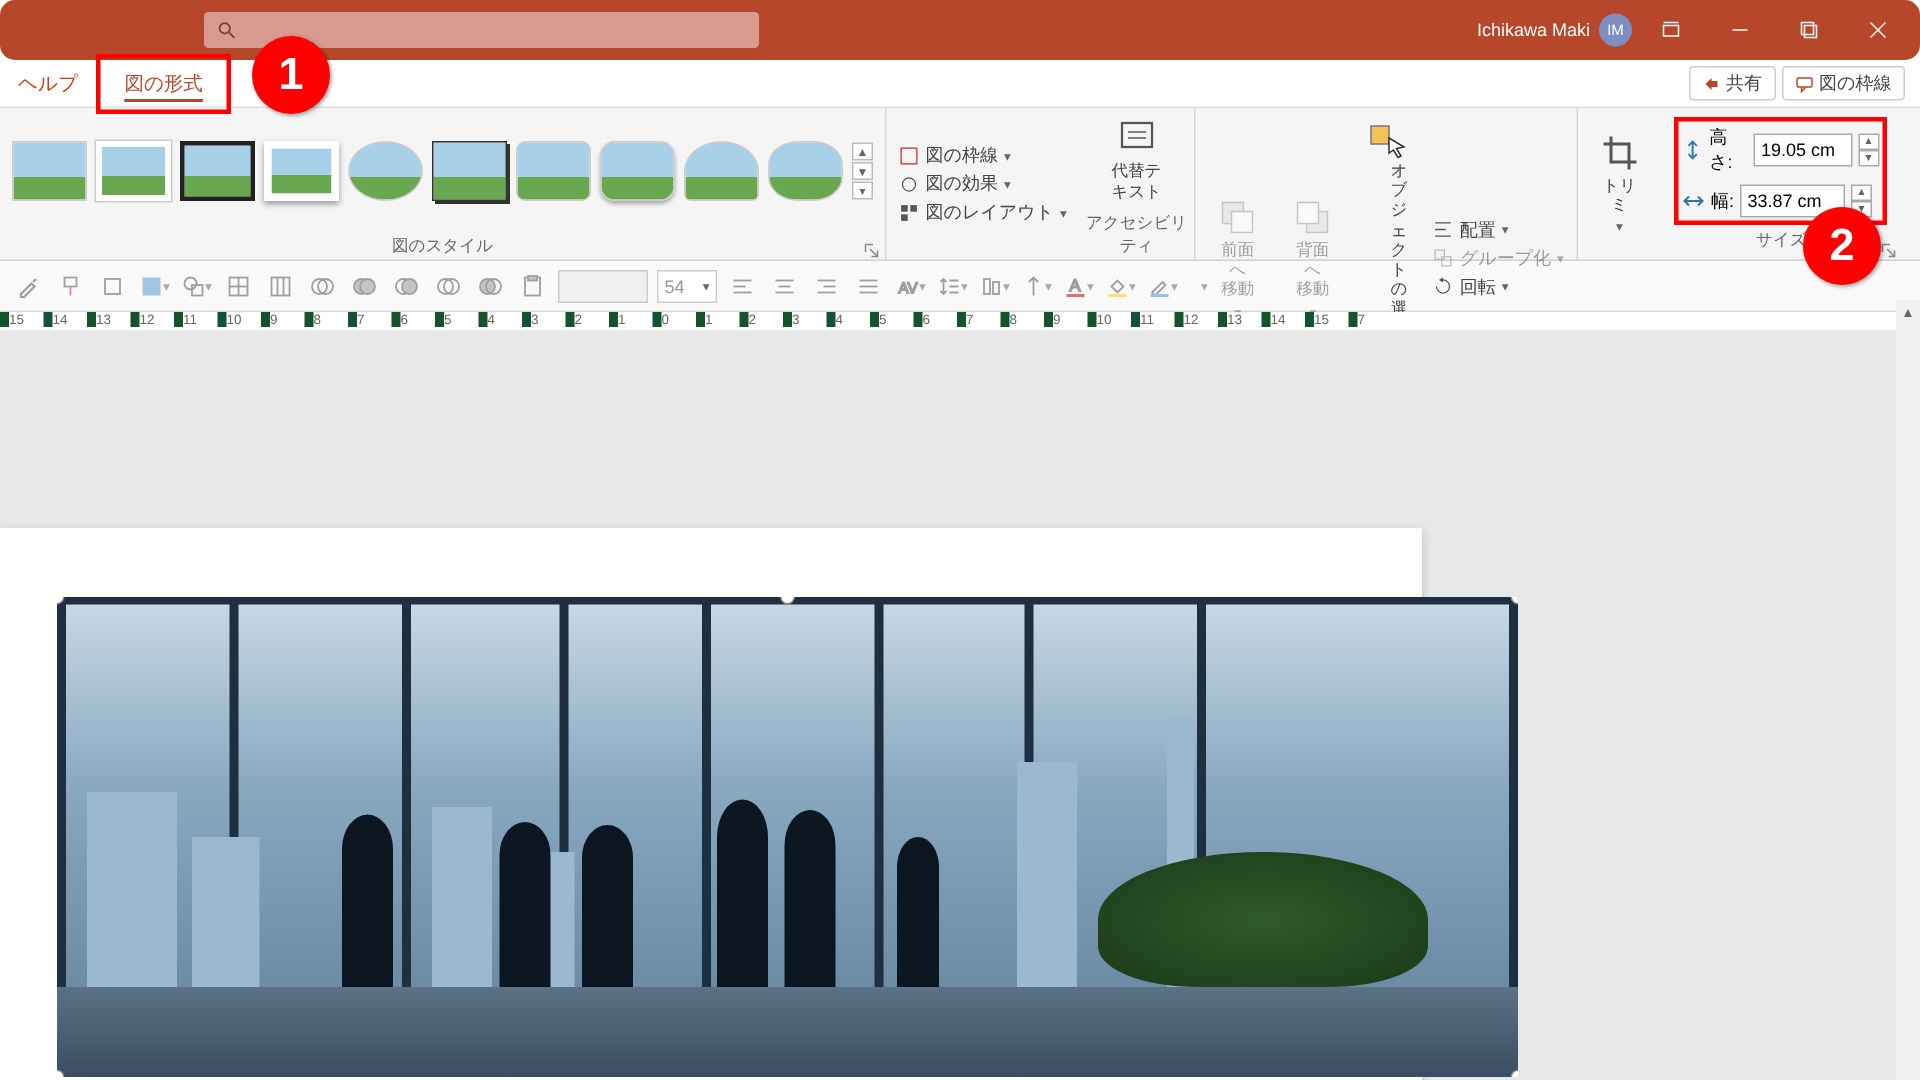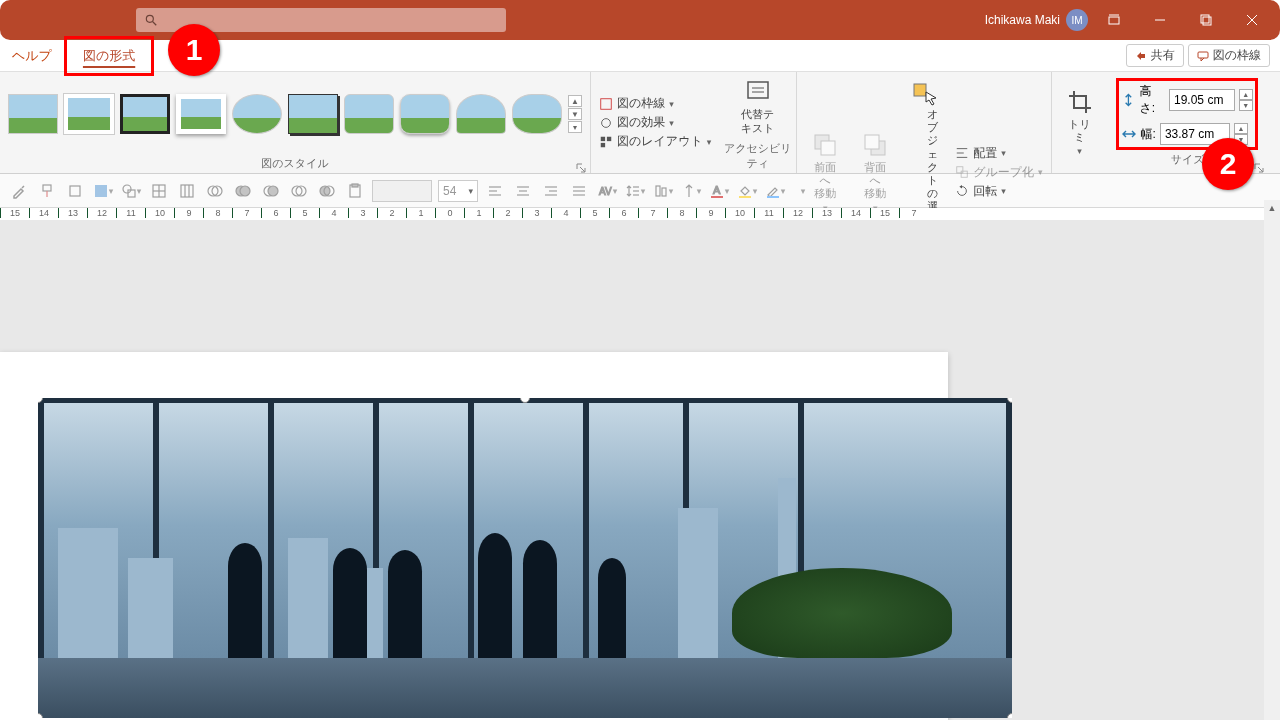--- a/index.html
+++ b/index.html
@@ -59,21 +59,21 @@
 
 .qat { height: 34px; background: #fafafa; border-bottom: 1px solid #d8d8d8; display: flex; align-items: center; padding: 0 8px; gap: 6px; }
 .qat-btn { width: 22px; height: 22px; display: flex; align-items: center; justify-content: center; opacity: 0.55; }
 .qat-btn svg { width: 16px; height: 16px; stroke: #555; fill: none; stroke-width: 1.2; }
 .font-box { width: 60px; height: 22px; border: 1px solid #ccc; background: #f0f0f0; }
 .fontsize-box { width: 40px; height: 22px; border: 1px solid #ccc; background: #fff; font-size: 12px; padding: 0 4px; color: #999; display:flex; align-items:center; }
 
 
 .ruler { height: 18px; background: #fff; border-bottom: 1px solid #ddd; font-size: 9px; color: #666; position: relative; overflow: hidden; }
 .ruler-inner { position: absolute; left: 0; top: 0; display: flex; }
-.ruler-tick { width: 29px; text-align: center; border-left: 1px solid #14532d; }
+.ruler-tick { width: 29px; text-align: left; border-left: 6px solid #14532d; }
 
 
 .canvas-area { position: absolute; top: 220px; left: 0; right: 16px; bottom: 0; background: #e8e8e8; overflow: hidden; }
 .slide { position: absolute; left: 0; top: 132px; width: 948px; height: 400px; background: #fff; box-shadow: 0 2px 6px rgba(0,0,0,0.2); }
 .picture { position: absolute; left: 38px; top: 178px; width: 974px; height: 320px; overflow: hidden; }
 .picture-img { width: 100%; height: 100%; background: linear-gradient(180deg, #c9dae6 0%, #88a8c0 40%, #5f7f9a 100%); position: relative; }
 .building { position: absolute; bottom: 60px; background: #9cb8ce; }
 .pillar { position: absolute; top: 0; bottom: 0; width: 6px; background: #1e2f3f; }
 .beam { position: absolute; left: 0; right: 0; height: 5px; background: #1e2f3f; top: 0; }
 .floor { position: absolute; left: 0; right: 0; bottom: 0; height: 60px; background: linear-gradient(#5a7186, #3a4e60); }

